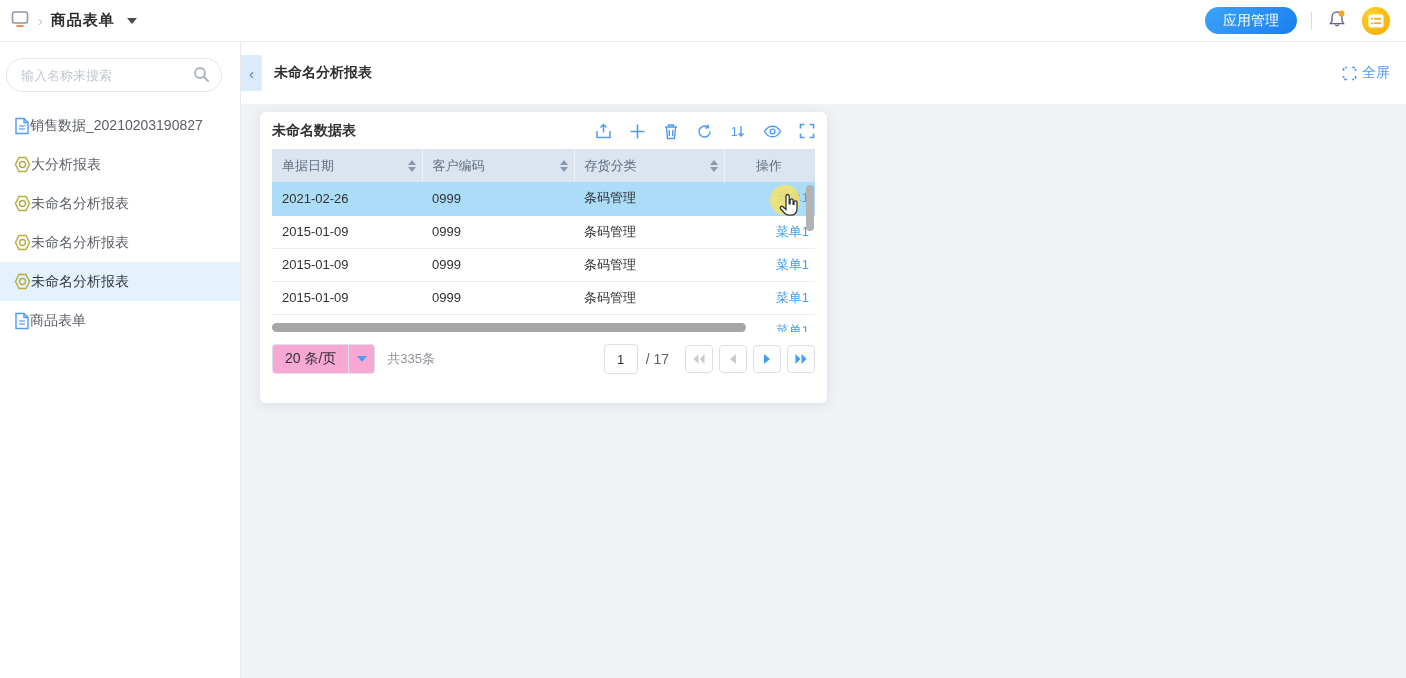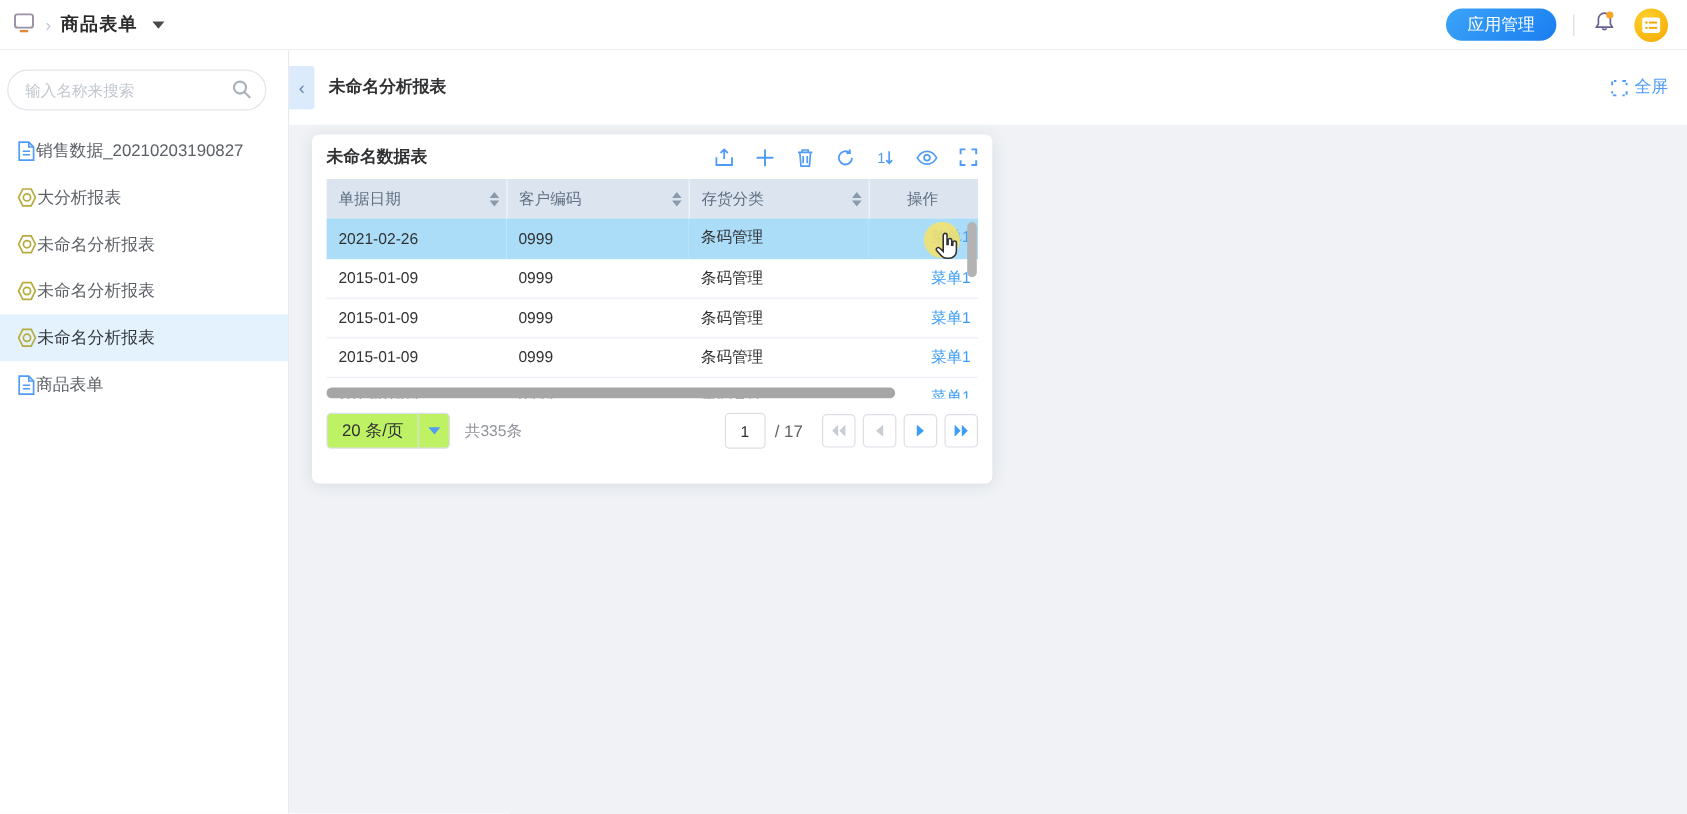--- a/index.html
+++ b/index.html
@@ -59,21 +59,21 @@
   .sorter { display:flex; flex-direction:column; gap:2px; margin-left:6px; }
   .sorter i { width:0; height:0; border-left:4px solid transparent; border-right:4px solid transparent; display:block; }
   .sorter .up { border-bottom:5px solid #8a99ac; }
   .sorter .down { border-top:5px solid #8a99ac; }
 
   .v-scrollbar { position:absolute; right:1px; top:36px; width:8px; height:46px; background:#b3b3b3; border-radius:4px; }
   .h-scrollbar { position:absolute; left:0; top:174px; width:474px; height:9px; background:#a6a6a6; border-radius:5px; }
 
   
   .pager { margin-top:12px; display:flex; align-items:center; font-size:13px; color:#606266; }
-  .size-select { display:flex; align-items:stretch; border:1px solid #dcdfe6; border-radius:4px; height:30px; cursor:pointer; background:#bef264; }
+  .size-select { display:flex; align-items:stretch; border:1px solid #dcdfe6; border-radius:4px; height:30px; cursor:pointer; background:#f9a8d4; }
   .size-select .val { display:flex; align-items:center; padding:0 12px; color:#303133; font-size:14px; }
   .size-select .dd { width:26px; border-left:1px solid #dcdfe6; display:flex; align-items:center; justify-content:center; }
   .dd-caret { width:0; height:0; border-left:5px solid transparent; border-right:5px solid transparent; border-top:6px solid #4f9bf5; }
   .total { margin-left:12px; color:#909399; }
   .pager .spacer { flex:1; }
   .page-input { width:34px; height:30px; border:1px solid #dcdfe6; border-radius:4px; text-align:center; font-size:13px; color:#303133; outline:none; }
   .page-count { margin:0 10px 0 8px; color:#606266; font-size:14px; }
   .nav-btn { width:28px; height:28px; border:1px solid #dcdfe6; border-radius:4px; background:#fff; display:flex; align-items:center; justify-content:center; margin-left:6px; cursor:pointer; }
   .nav-btn.disabled { cursor:default; }
 

